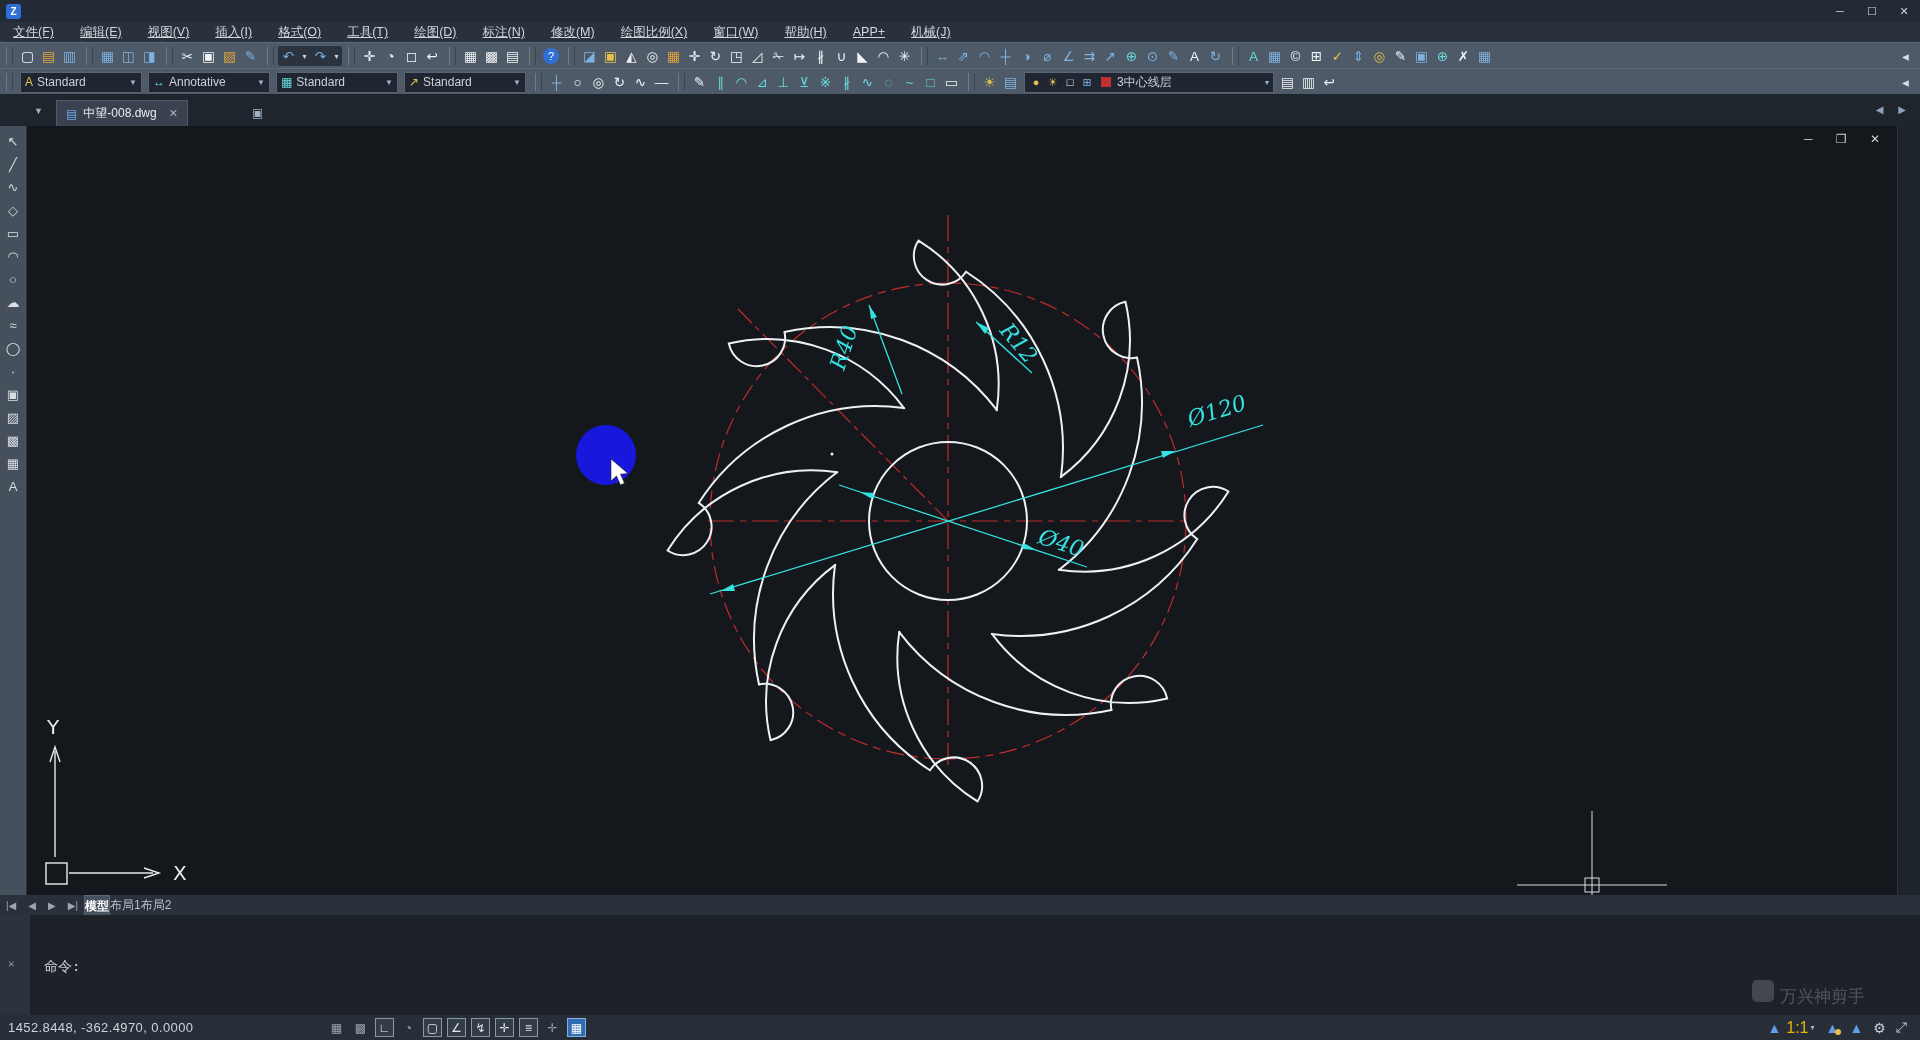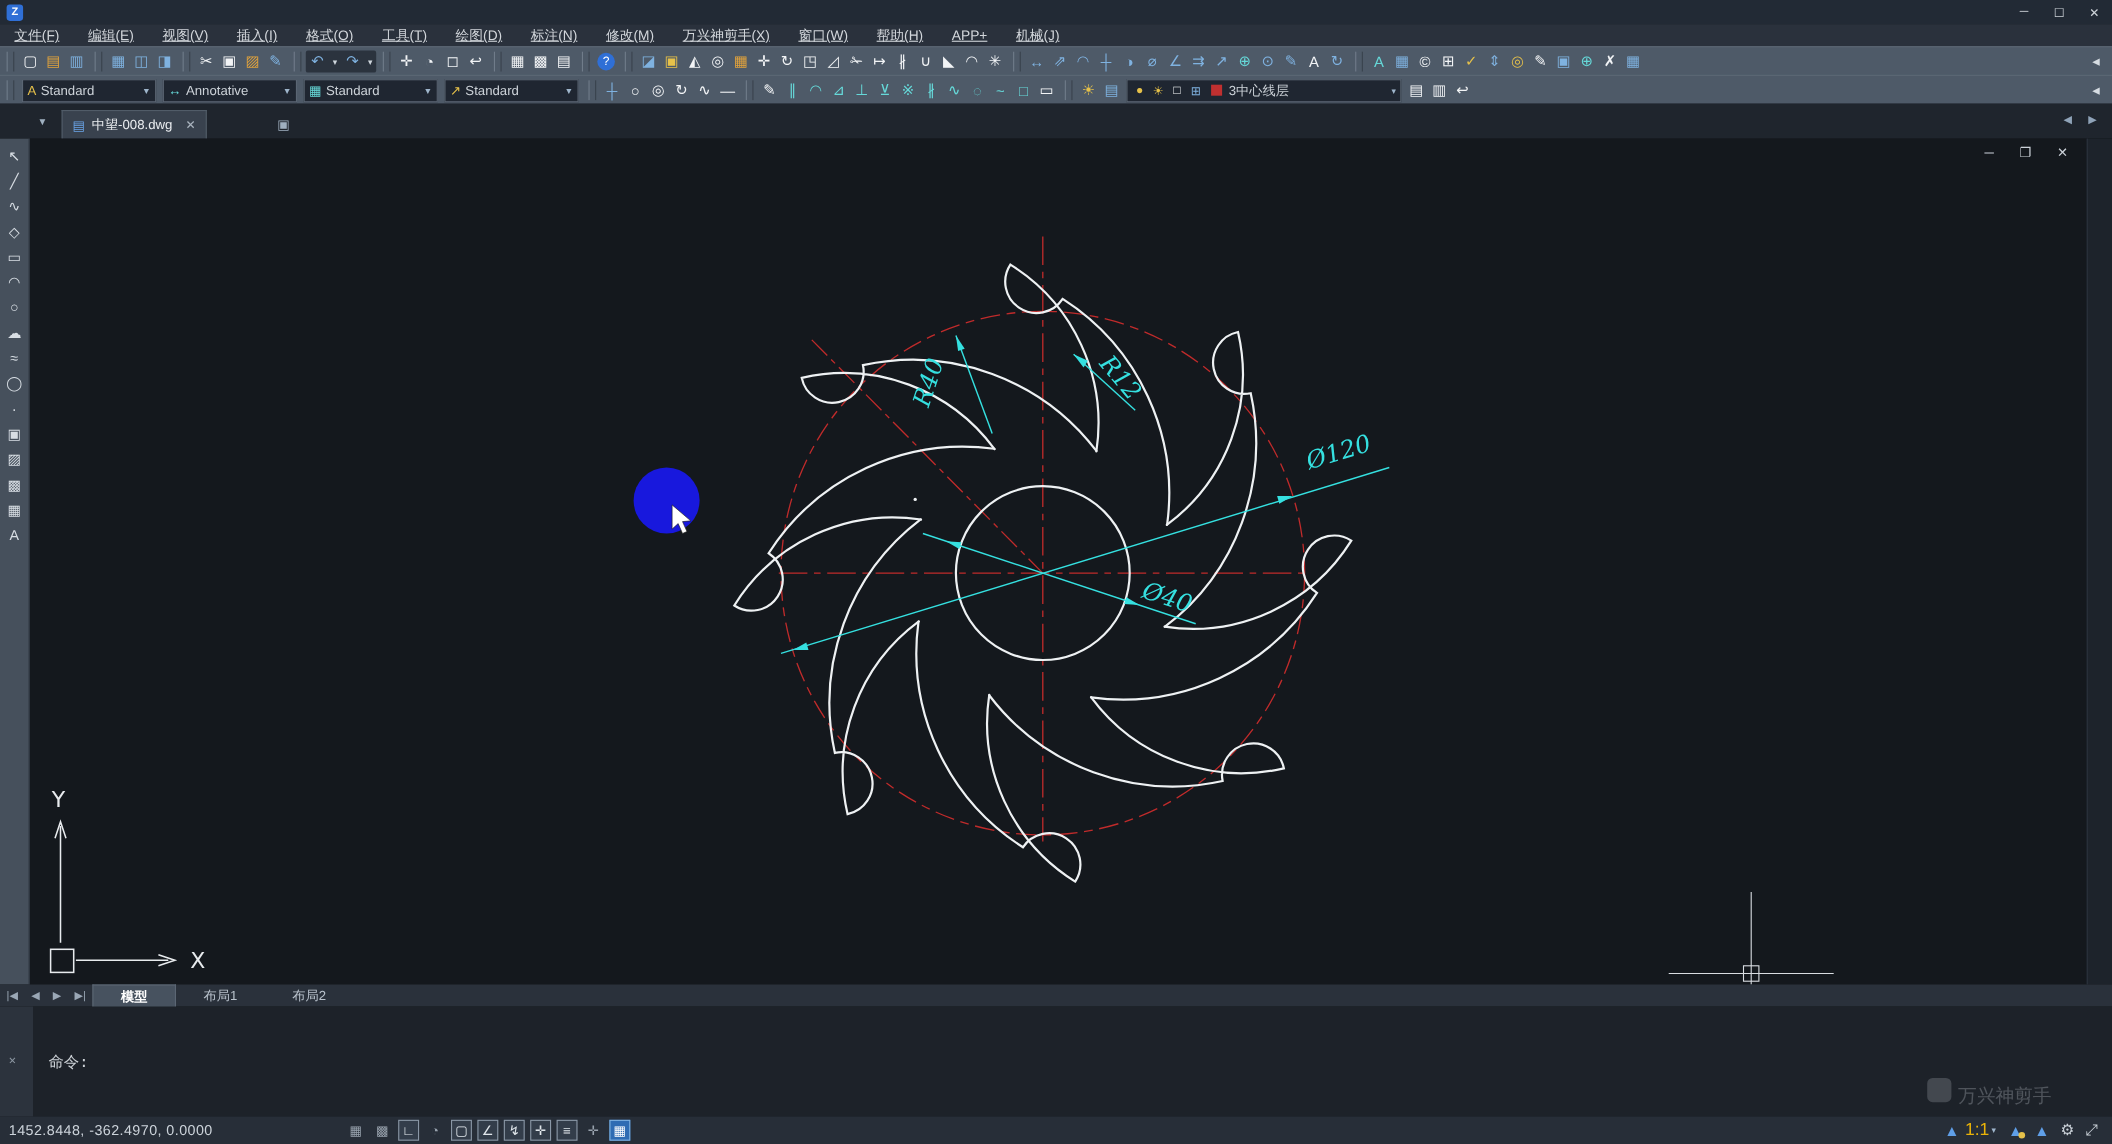--- a/index.html
+++ b/index.html
@@ -41,32 +41,32 @@
   
   #canvas{left:0;top:126px;width:1920px;height:769px;background:#14181d;}
   #palette{position:absolute;left:0;top:0;width:27px;height:769px;background:#46505c;border-right:1px solid #2c343e;display:flex;flex-direction:column;align-items:center;padding-top:4px;box-sizing:border-box;}
   .pt{width:22px;height:23px;display:flex;align-items:center;justify-content:center;color:#d8dee4;font-size:13px;}
   #rightstrip{position:absolute;right:0;top:0;width:22px;height:769px;background:#1d232b;border-left:1px solid #2c343e;}
   #winctl{position:absolute;right:30px;top:6px;color:#ccd2d9;font-size:12px;letter-spacing:10px;}
   #cadsvg{position:absolute;left:27px;top:0;}
   
   #layoutbar{left:0;top:895px;width:1920px;height:20px;background:#2a313b;display:flex;align-items:center;font-size:12px;}
   .lnav{color:#9aa7b5;font-size:10px;margin:0 6px;}
-  .ltab{padding:0 25px;height:20px;line-height:20px;color:#b9c2cc;}
+  .ltab{padding:0 0;height:20px;line-height:20px;color:#b9c2cc;}
   .ltab.active{background:#47525f;color:#ffffff;border:1px solid #5b6673;border-bottom:none;font-weight:bold;}
   
   #command{left:0;top:915px;width:1920px;height:100px;background:#1d2229;font-family:"DejaVu Sans Mono","DejaVu Sans",monospace;font-size:14px;color:#ccd1d6;}
   #cmdgutter{position:absolute;left:0;top:0;width:30px;height:100px;background:#2c333d;}
   #cmdclose{position:absolute;left:8px;top:42px;color:#8b95a0;font-size:11px;}
   #cmdlines{position:absolute;left:44px;top:3px;line-height:19.5px;white-space:pre;}
   #watermark{position:absolute;left:1752px;top:58px;display:flex;align-items:center;opacity:.30;}
   #watermark .wlogo{width:22px;height:22px;background:#9aa0a8;border-radius:5px;margin-right:6px;}
   #watermark .wtext{font-size:17px;color:#c2c8d0;font-family:"Liberation Sans",sans-serif;margin-top:12px;}
   
-  #statusbar{left:0;top:1015px;width:1920px;height:25px;background:#272e38;display:flex;align-items:center;}
+  #statusbar{left:0;top:1015px;width:1920px;height:25px;background:#272e38;display:flex;align-items:center;gap:13px;}
   #coords{margin-left:8px;font-size:13px;color:#ccd3da;letter-spacing:.4px;}
   #toggles{display:flex;margin-left:118px;}
   .tg{width:19px;height:19px;margin:0 2.5px;display:flex;align-items:center;justify-content:center;font-size:12px;}
   .tg[data-cls="off"]{color:#98a2ad;}
   .tg[data-cls="on"]{color:#e0e6eb;border:1px solid #8a97a6;background:#333d4a;box-sizing:border-box;}
   .tg[data-cls="blue"]{color:#fff;background:#2f6cb3;border:1px solid #7fb2e0;box-sizing:border-box;}
   #sright{margin-left:auto;display:flex;align-items:center;margin-right:8px;}
   #sright .si{color:#5f9fe8;font-size:14px;margin:0 5px;}
   #sright .sg{color:#c9d0d7;font-size:14px;margin:0 5px;}
   #scale-label{color:#eab308;font-size:16px;}
@@ -90,21 +90,21 @@
 
 <span class="menu-item">文件(F)</span>
     <span class="menu-item">编辑(E)</span>
     <span class="menu-item">视图(V)</span>
     <span class="menu-item">插入(I)</span>
     <span class="menu-item">格式(O)</span>
     <span class="menu-item">工具(T)</span>
     <span class="menu-item">绘图(D)</span>
     <span class="menu-item">标注(N)</span>
     <span class="menu-item">修改(M)</span>
-    <span class="menu-item">万兴神剪手(X)</span>
+    <span class="menu-item">绘图比例(X)</span>
     <span class="menu-item">窗口(W)</span>
     <span class="menu-item">帮助(H)</span>
     <span class="menu-item">APP+</span>
     <span class="menu-item">机械(J)</span>
   </div>
 
 <div id="tb1" class="tbrow abs">
   <div class="grip"></div>
   <div class="icons">
       <span class="ti" data-cls="w">▢</span>

